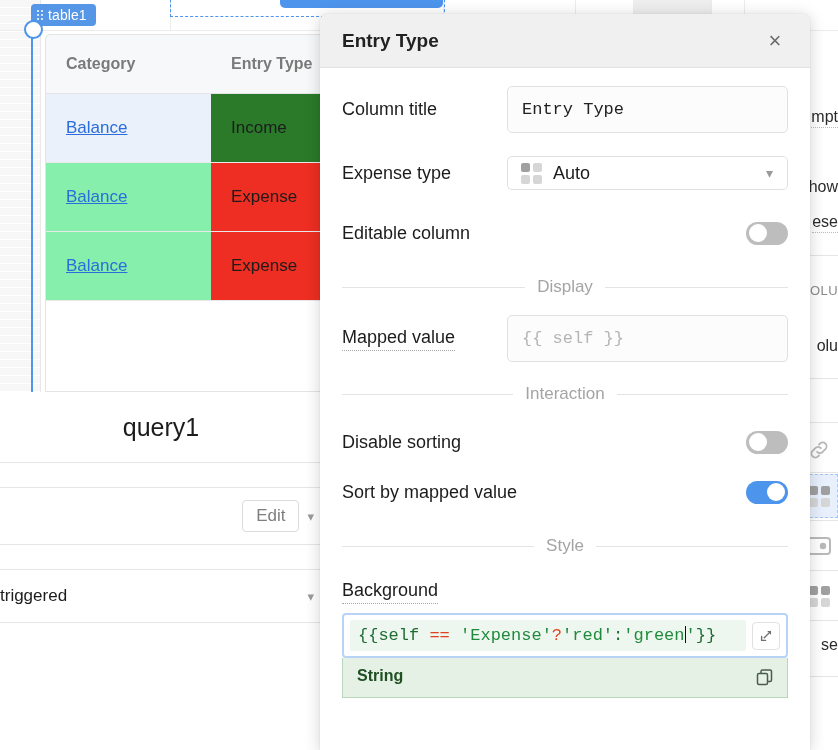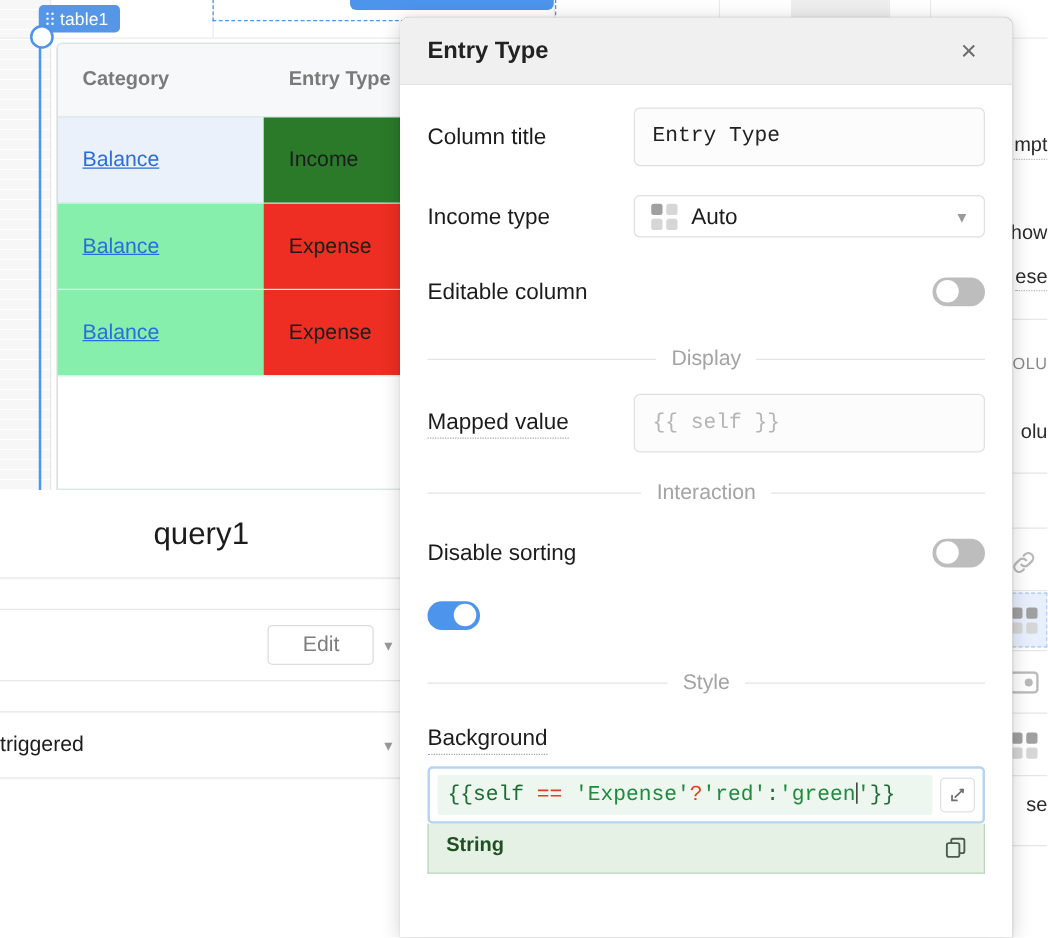--- a/index.html
+++ b/index.html
@@ -82,21 +82,21 @@
   
   #query-panel{position:absolute;left:0;top:392px;width:322px;z-index:3;background:#fff;}
   #query-title{
     height:70px;display:flex;align-items:center;justify-content:center;
     font-size:25px;color:#1c1c1c;border-bottom:1px solid #e6e6e6;
   }
   .q-row{height:24px;border-bottom:1px solid #e6e6e6;}
   .q-row.tall{height:56px;display:flex;align-items:center;justify-content:flex-end;padding-right:8px;gap:8px;}
   #edit-btn{
     border:1px solid #dcdcdc;border-radius:4px;background:#fff;
-    color:#7e7e7e;font-size:17px;padding:5px 27px;font-family:inherit;
+    color:#7e7e7e;font-size:17px;padding:5px 13px;font-family:inherit;
   }
   .chev{color:#9a9a9a;font-size:13px;}
   .q-sel{height:52px;display:flex;align-items:center;justify-content:space-between;
          padding:0 8px 0 0;border-bottom:1px solid #e6e6e6;font-size:17px;color:#1c1c1c;}
 
   
   #right-rail{position:absolute;right:0;top:0;width:38px;height:750px;z-index:2;}
   .rail-text{
     position:absolute;right:0;font-size:16px;color:#2b2b2b;white-space:nowrap;
   }
@@ -331,21 +331,21 @@
   <div id="panel-body">
 
     <div class="field">
       <div class="lbl">Column title</div>
       <div class="ctl">
         <input class="txtinput" type="text" value="Entry Type" style="">
       </div>
     </div>
 
     <div class="field">
-      <div class="lbl">Income type</div>
+      <div class="lbl">Expense type</div>
       <div class="ctl">
         <div class="selectbox">
           <span class="icon-quad">
             <span class="fill"></span>
               <span></span>
               <span></span>
               <span></span>
           </span>
           <span>Auto</span>
           <span class="chevron">▾</span>
@@ -386,20 +386,21 @@
     <div class="toggle-row">
       <span class="lbl">Disable sorting</span>
       <div class="right">
         <div class="switch">
             <span class="knob"></span>
           </div>
       </div>
     </div>
 
     <div class="toggle-row" style="margin-top:6px;">
+      <span class="lbl">Sort by mapped value</span>
       <div class="right">
         <div class="switch on">
             <span class="knob"></span>
           </div>
       </div>
     </div>
 
     <div class="divider">
       <span class="line"></span>
       <span class="dtxt">Style</span>

